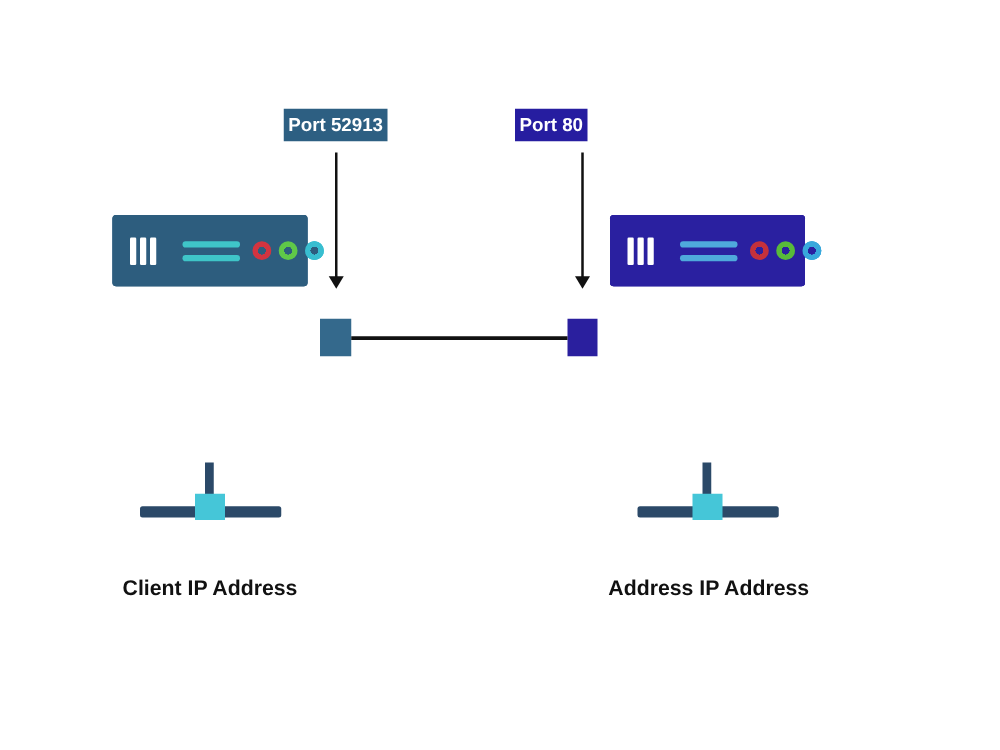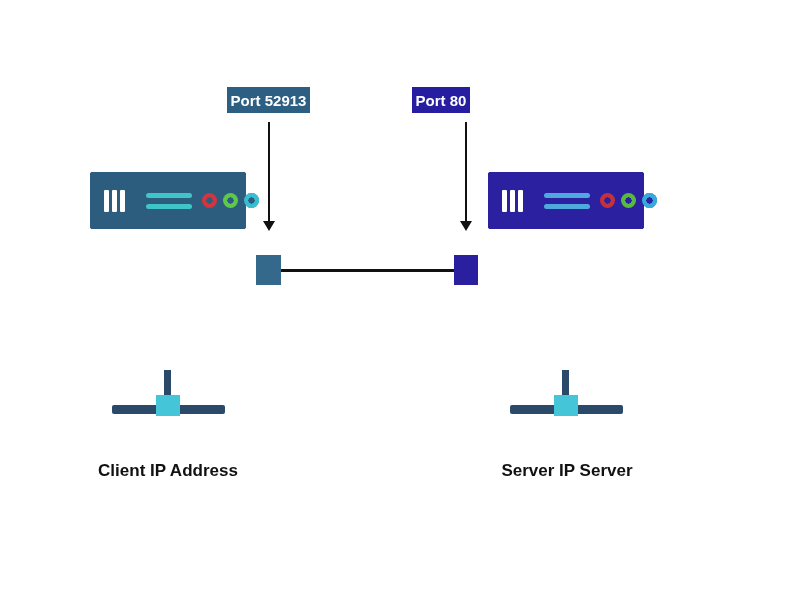--- a/index.html
+++ b/index.html
@@ -196,14 +196,14 @@
       </span>
     </div>
     <div class="hub">
       <div class="stem"></div>
       <div class="bar"></div>
       <div class="node"></div>
     </div>
   </div>
 
   <div class="stack-label client-label">Client IP Address</div>
-  <div class="stack-label server-label">Server IP Server</div>
+  <div class="stack-label server-label">Address IP Address</div>
 </div>
 
 </body></html>

